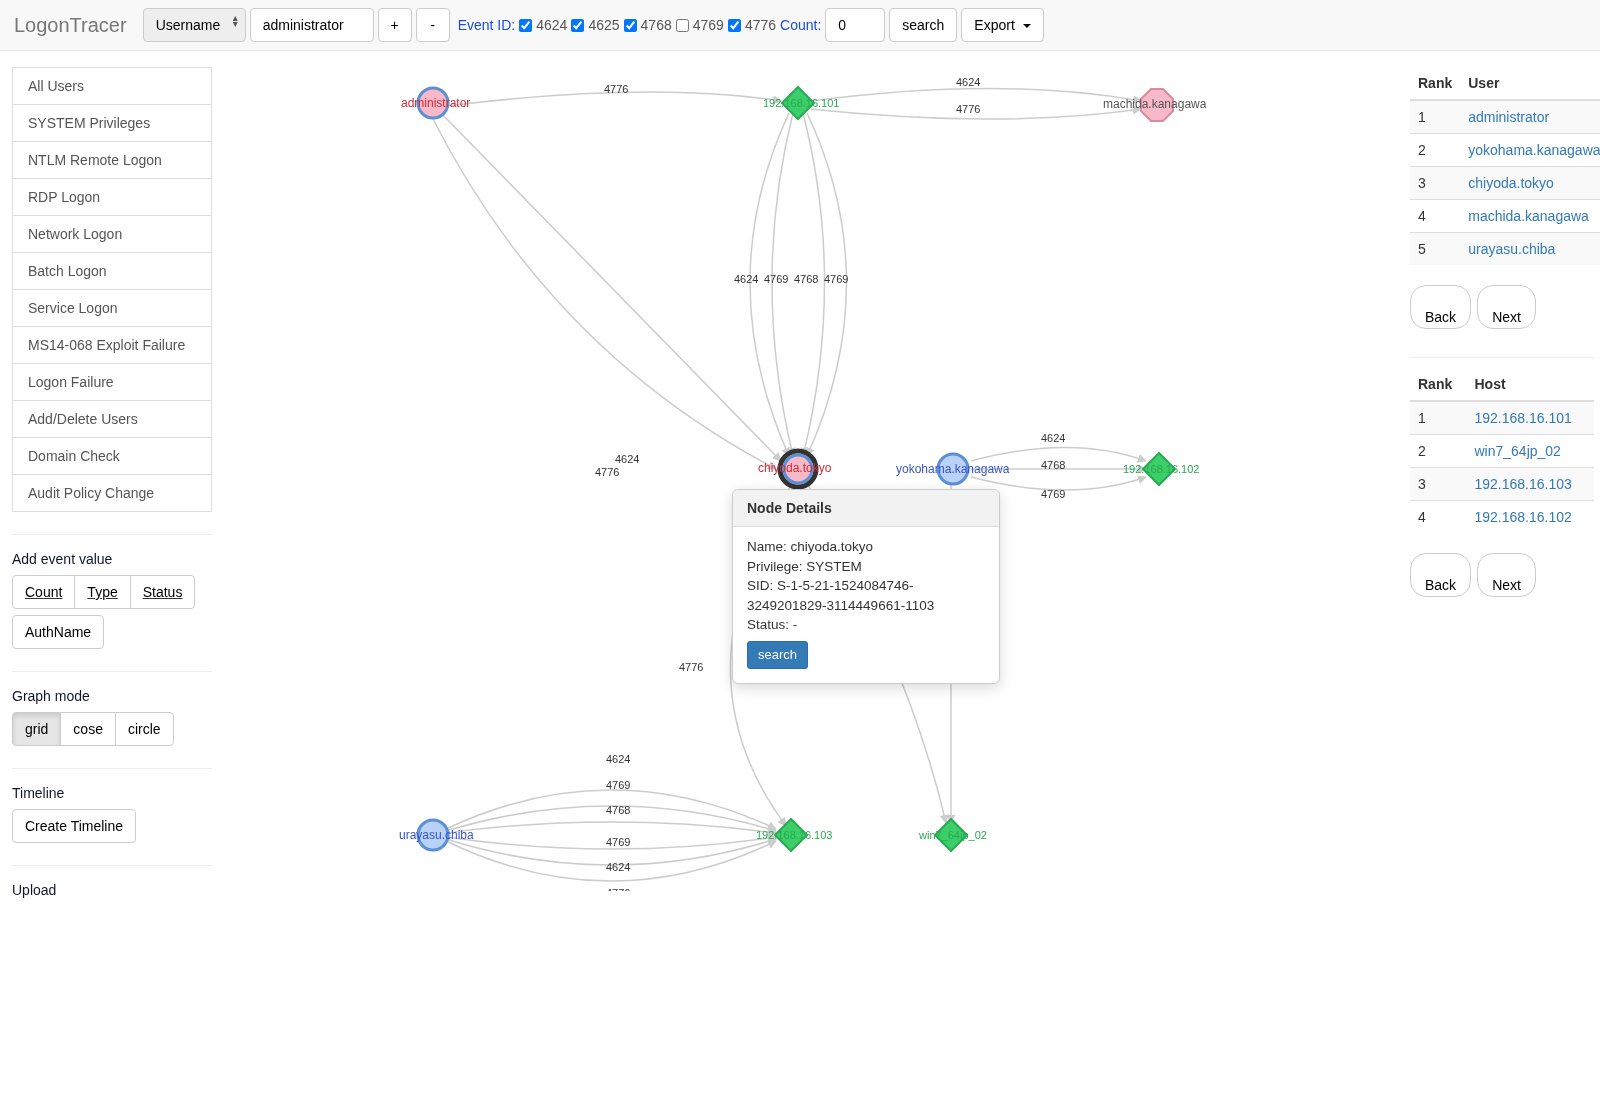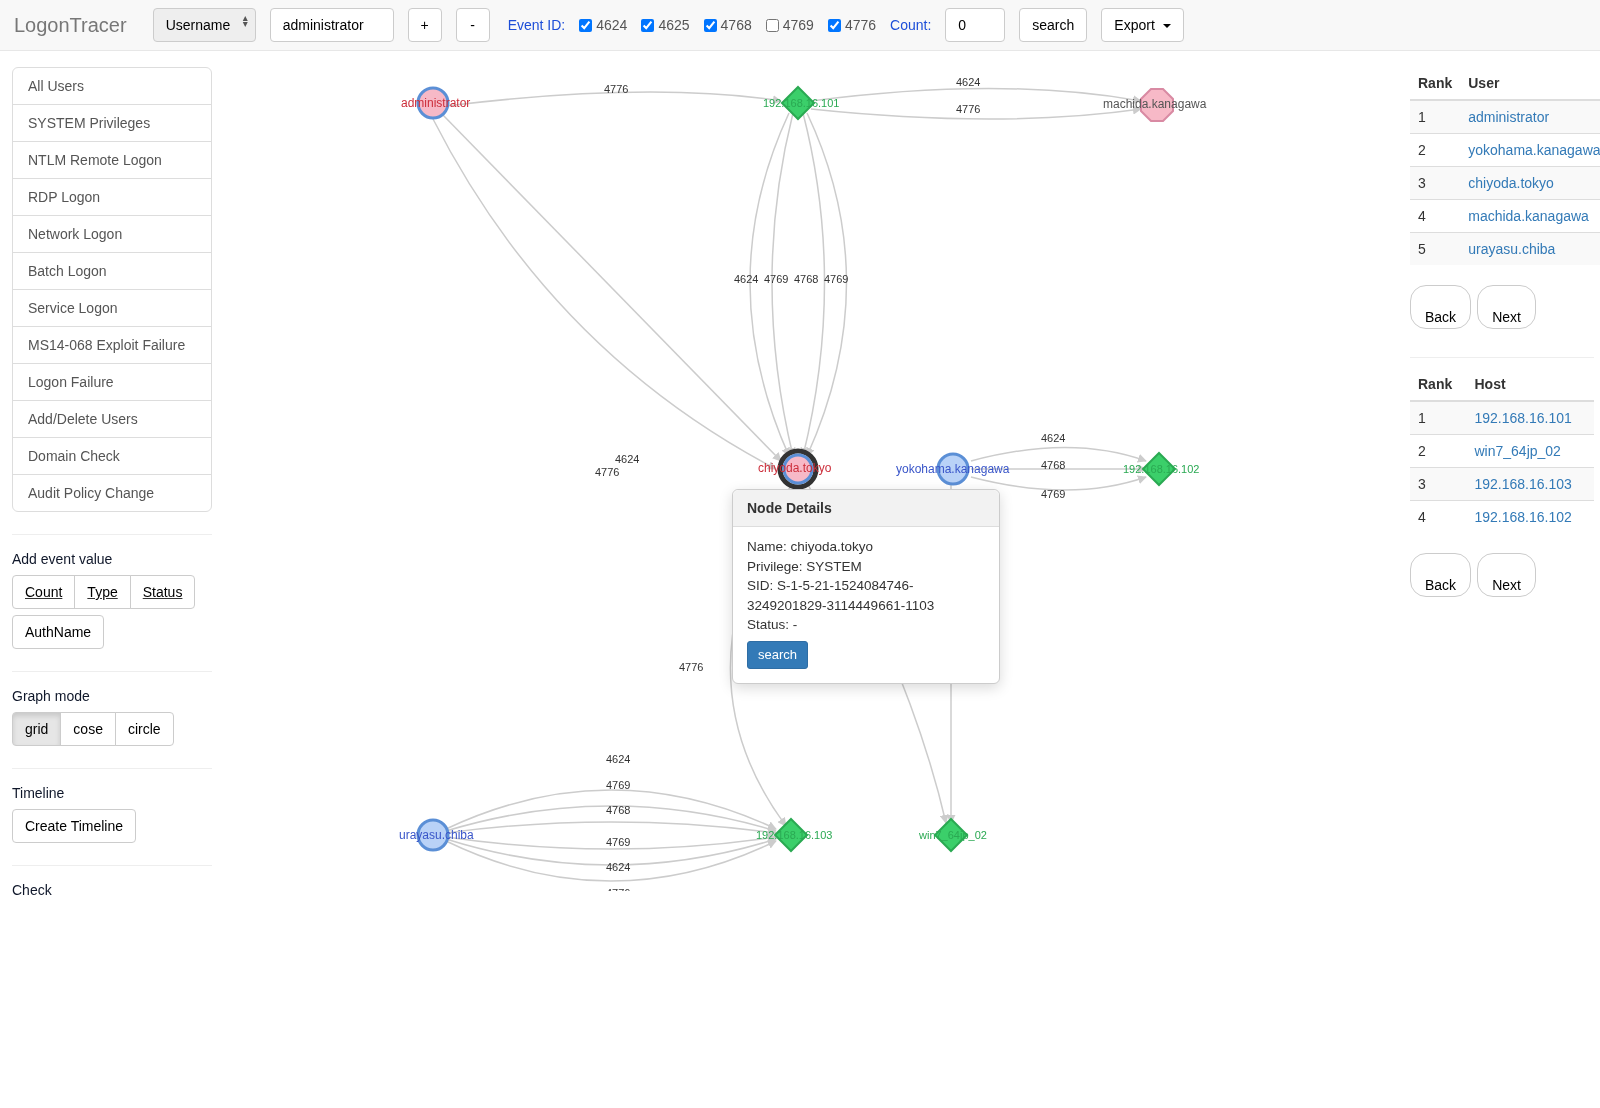--- a/index.html
+++ b/index.html
@@ -1,19 +1,19 @@
 <!DOCTYPE html>
 <html><head>
   <meta charset="utf-8">
   <style>
     * { box-sizing: border-box; margin: 0; padding: 0; }
     body { font-family: "Helvetica Neue", Helvetica, Arial, sans-serif; font-size: 14px; color: #333; background: #fff; }
     
     
-    .navbar { display: flex; align-items: center; padding: 8px 10px; border-bottom: 1px solid #e7e7e7; background: #f8f8f8; gap: 14px; flex-wrap: wrap; }
+    .navbar { display: flex; align-items: center; padding: 8px 10px; border-bottom: 1px solid #e7e7e7; background: #f8f8f8; gap: 4px; flex-wrap: wrap; }
     .brand { font-size: 20px; color: #777; padding: 0 12px 0 4px; }
     .form-control, .btn { height: 34px; padding: 6px 12px; font-size: 14px; line-height: 1.42857143; border: 1px solid #ccc; border-radius: 4px; background: #fff; }
     .form-control.select { background: #eee; padding-right: 24px; appearance: none; position: relative; }
     .select-wrap { position: relative; display: inline-block; }
     .select-wrap::after { content: "▴▾"; font-size: 8px; letter-spacing: -3px; position: absolute; right: 8px; top: 10px; color: #555; pointer-events: none; line-height: 7px; width: 6px; }
     .select-wrap::after { content: ""; }
     .select-caret { position: absolute; right: 8px; top: 7px; font-size: 10px; color: #555; pointer-events: none; display: flex; flex-direction: column; line-height: 6px; }
     .btn { background: #fff; cursor: pointer; }
     .input-sm { width: 124px; }
     .label-blue { color: #1d4ed8; }
@@ -21,21 +21,21 @@
     .count-input { width: 60px; }
     .caret { display: inline-block; width: 0; height: 0; margin-left: 4px; vertical-align: middle; border-top: 4px solid; border-right: 4px solid transparent; border-left: 4px solid transparent; }
     
     
     .container { display: flex; width: 100%; }
     .sidebar { width: 212px; padding: 16px 0 0 12px; flex-shrink: 0; }
     .graph-area { flex: 1; position: relative; height: 840px; overflow: hidden; }
     .right-panel { width: 190px; padding: 16px 6px 0 0; flex-shrink: 0; }
     
     
-    .list-group { border: 1px solid #ddd; border-radius: 6px; margin-bottom: 22px; }
+    .list-group { border: 1px solid #ddd; border-radius: 0; margin-bottom: 22px; }
     .list-group-item { display: block; padding: 10px 15px; border-bottom: 1px solid #ddd; color: #555; cursor: pointer; }
     .list-group-item:last-child { border-bottom: none; }
     .section-label { color: #0f172a; font-size: 14px; margin-bottom: 8px; display: block; }
     .btn-group { display: inline-flex; margin-bottom: 22px; flex-wrap: wrap; }
     .btn-group .btn { border-radius: 0; margin-left: -1px; }
     .btn-group .btn:first-child { border-top-left-radius: 4px; border-bottom-left-radius: 4px; margin-left: 0; }
     .btn-group .btn:last-child { border-top-right-radius: 4px; border-bottom-right-radius: 4px; }
     .btn.active { background: #e6e6e6; box-shadow: inset 0 3px 5px rgba(0,0,0,.125); }
     hr { border: none; border-top: 1px solid #eee; margin: 0 0 16px 0; }
     
@@ -142,21 +142,21 @@
       <button class="btn active">grid</button>
       <button class="btn">cose</button>
       <button class="btn">circle</button>
     </div>
     <hr>
     <span class="section-label">Timeline</span>
     <div class="btn-group">
       <button class="btn">Create Timeline</button>
     </div>
     <hr>
-    <span class="section-label">Check</span>
+    <span class="section-label">Upload</span>
   </div>
 
   <div class="graph-area">
     <svg class="graph-svg" viewBox="0 0 920 840">
       <defs>
         <marker id="arrow" viewBox="0 0 10 10" refX="9" refY="5" markerWidth="6" markerHeight="6" orient="auto-start-reverse">
           <path d="M 0 0 L 10 5 L 0 10 z" fill="#ccc"></path>
         </marker>
       </defs>
 

